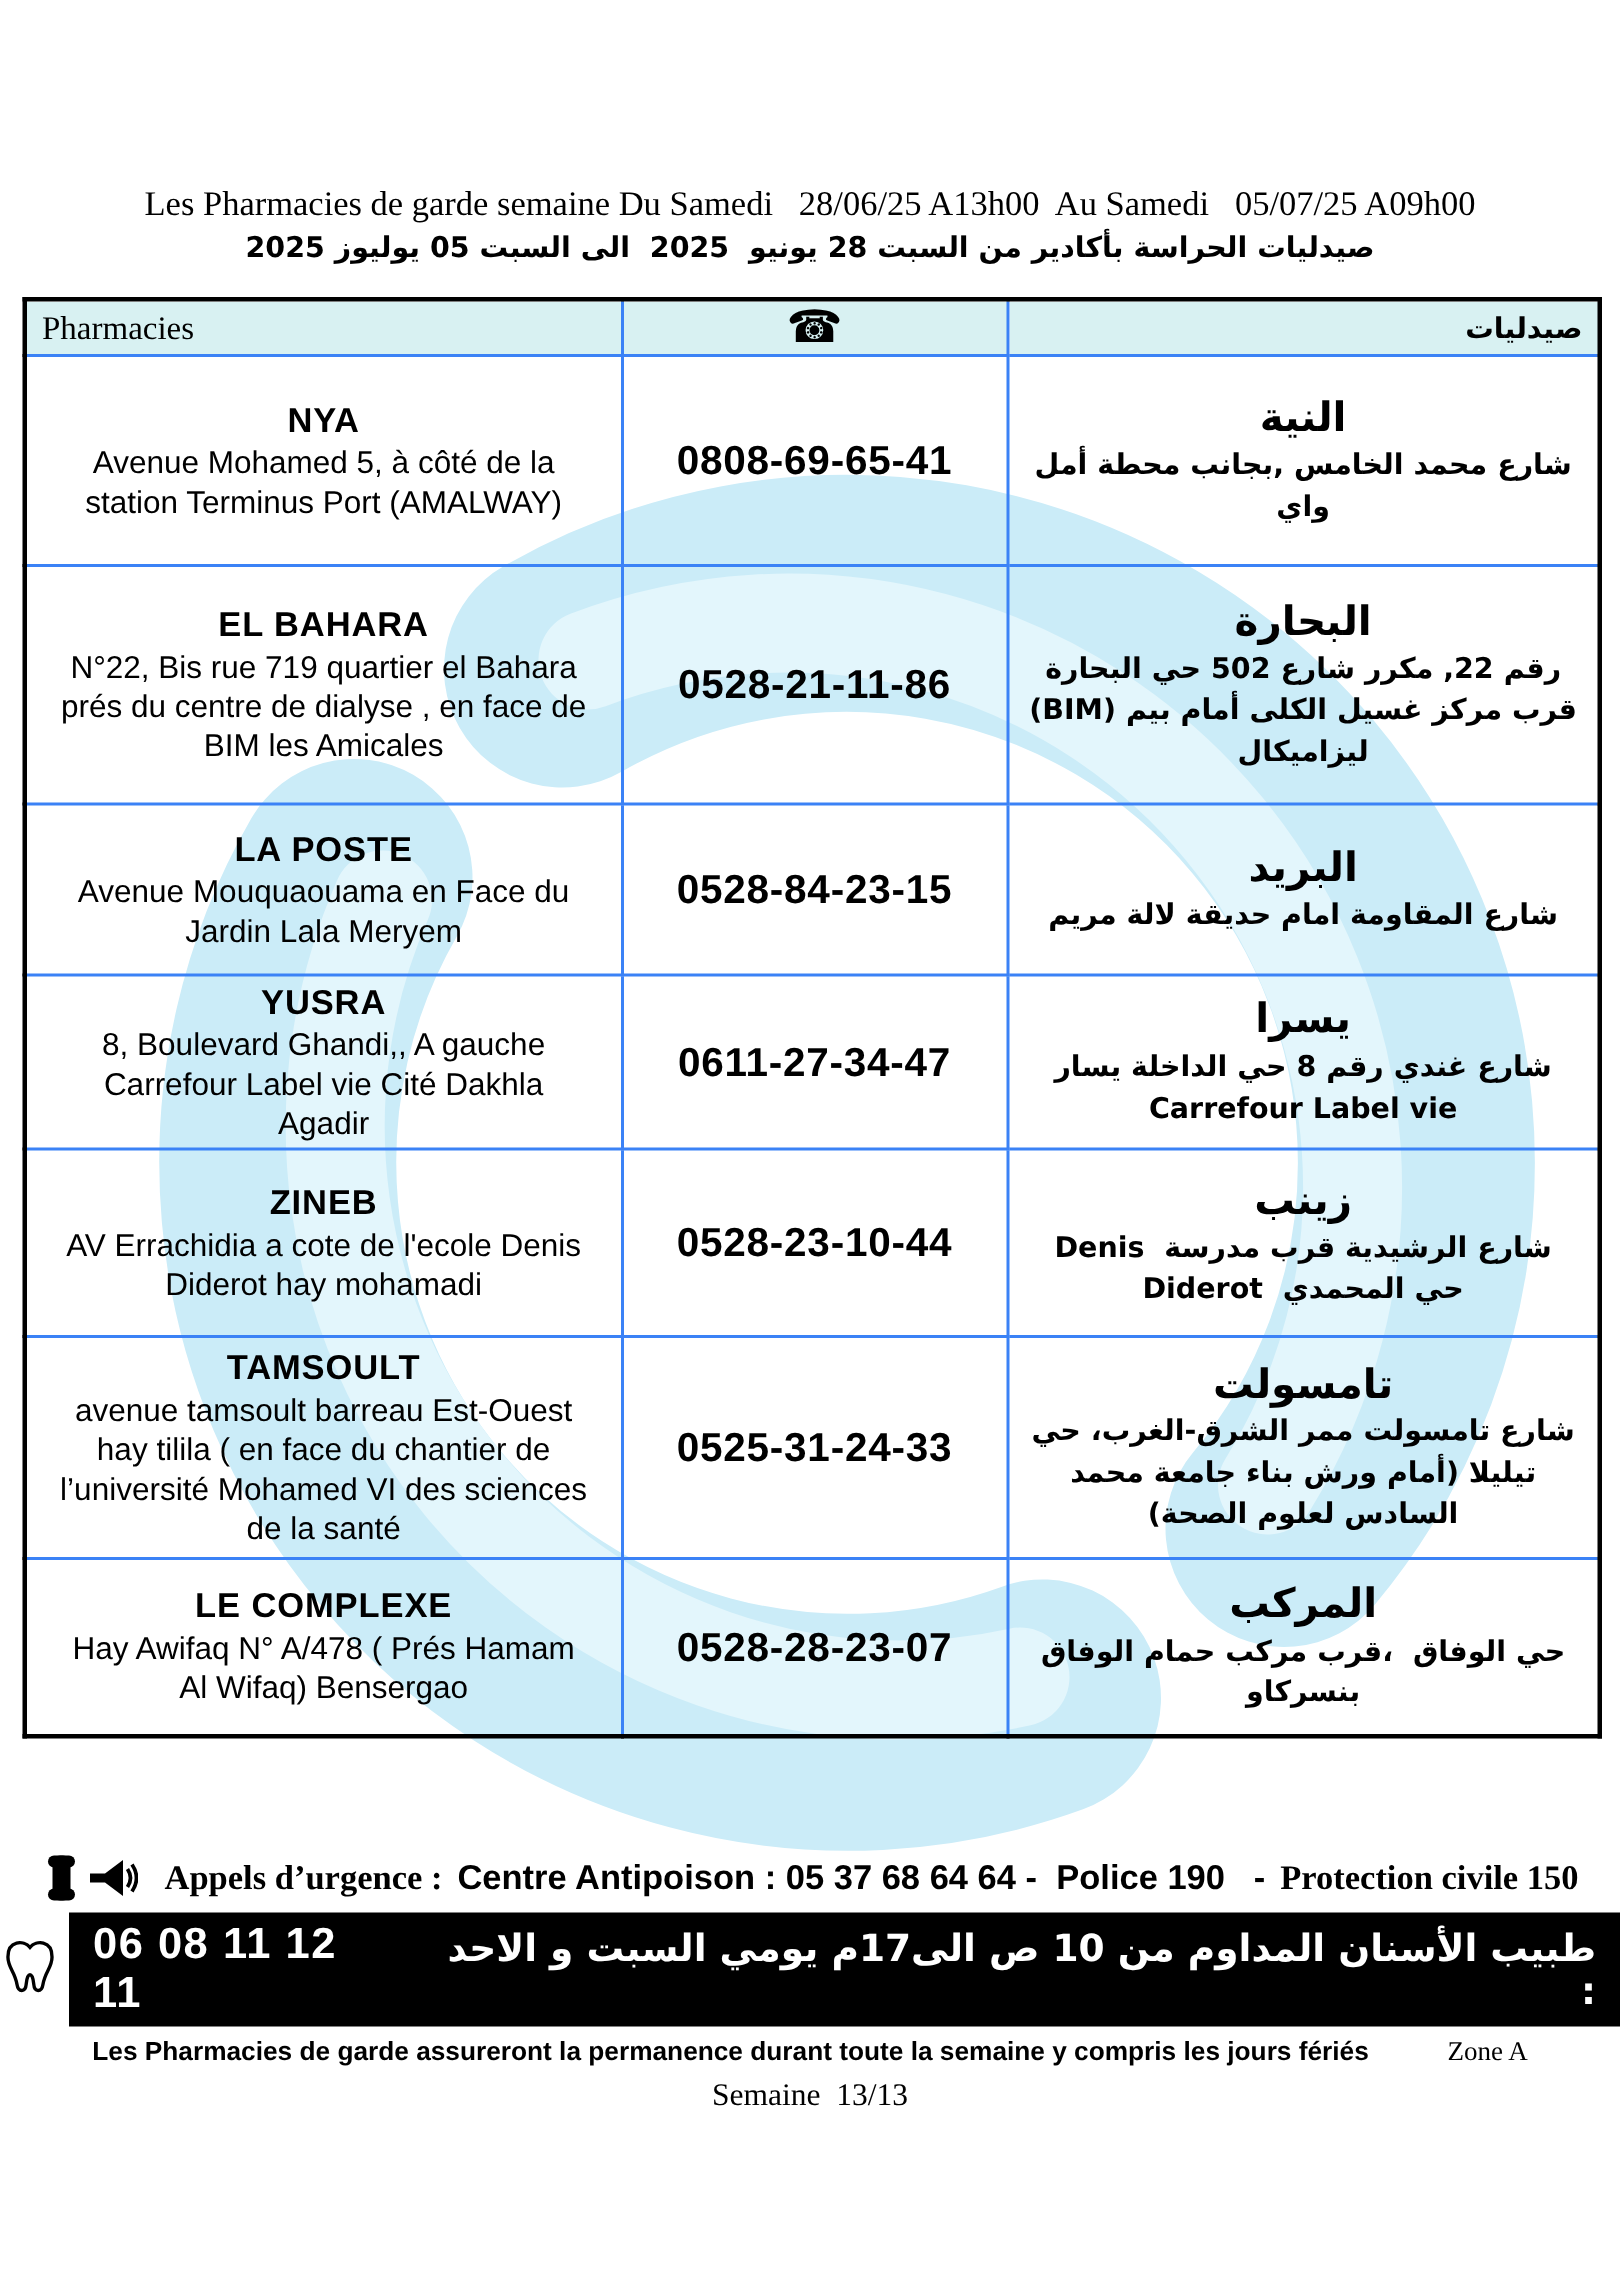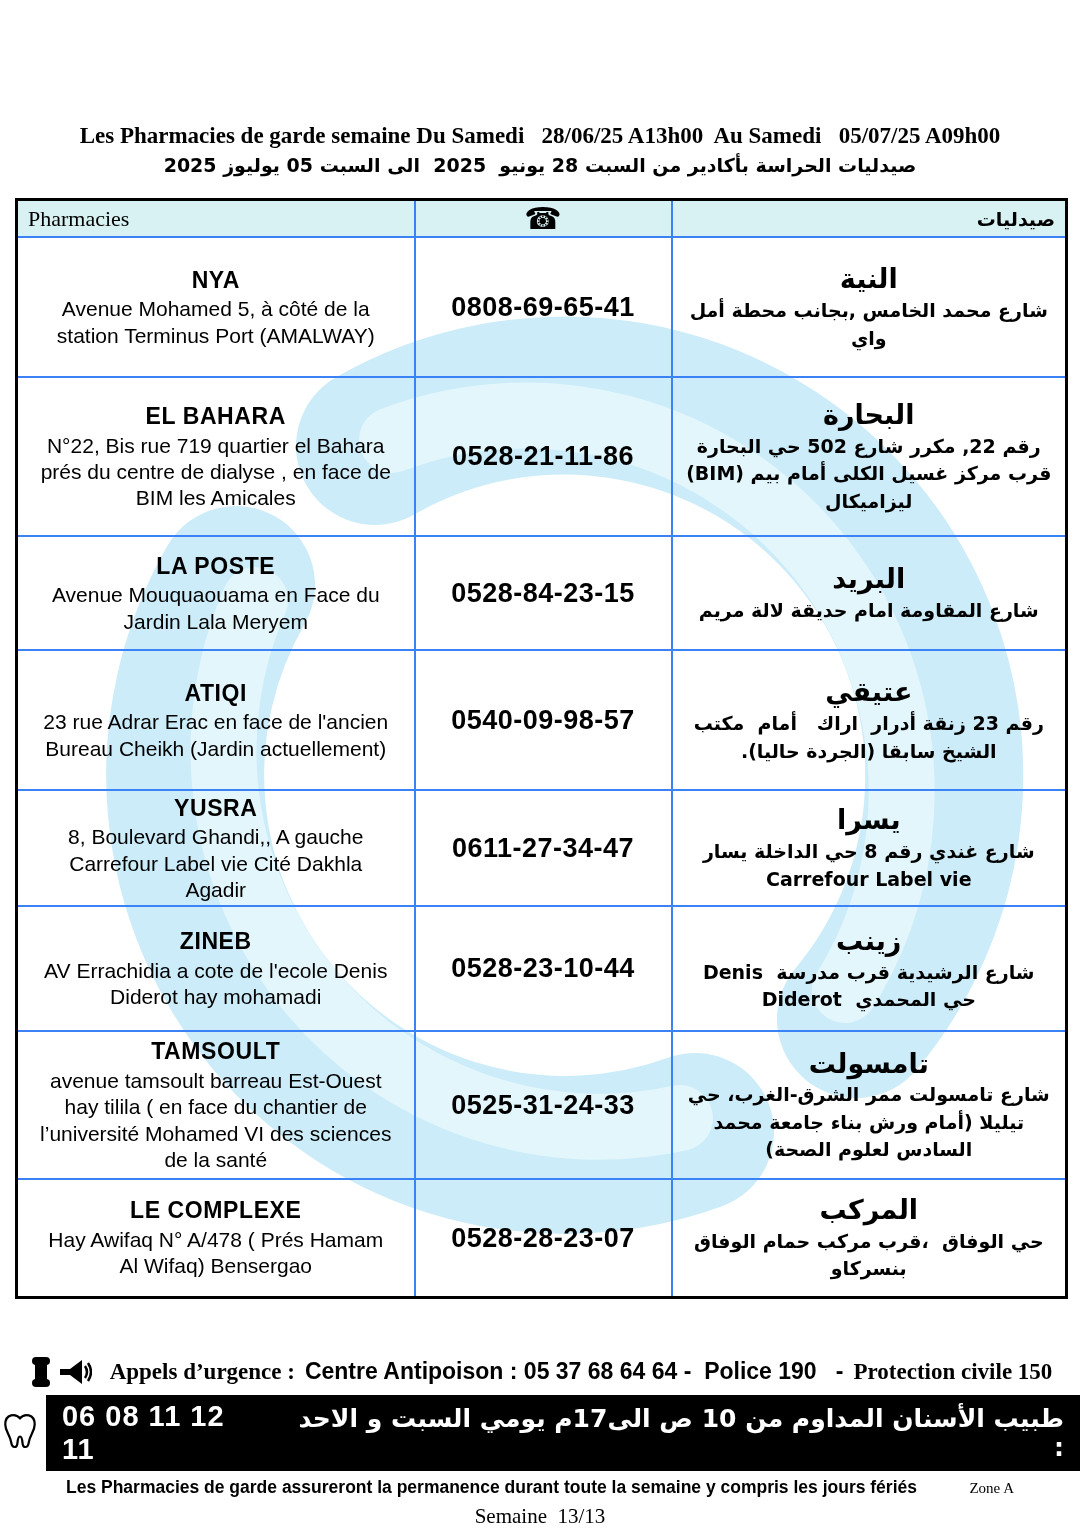--- a/index.html
+++ b/index.html
@@ -3,21 +3,21 @@
 <meta charset="utf-8">
 <style>
   html,body{margin:0;padding:0;background:#ffffff;}
   .page{position:relative;width:1080px;height:1528px;background:#fff;overflow:hidden;
         font-family:"Liberation Sans",sans-serif;color:#000;}
   
   .watermark{position:absolute;left:0;top:0;z-index:0;pointer-events:none;}
   .content{position:relative;z-index:1;}
   
   .titles{padding-top:122px;text-align:center;}
-  .title-fr{font-family:"Liberation Serif",serif;font-weight:bold;font-size:23px;
+  .title-fr{font-family:"Liberation Serif",serif;font-weight:normal;font-size:23px;
             white-space:pre-wrap;line-height:1.25;}
   .title-ar{font-family:"DejaVu Sans",sans-serif;font-weight:bold;font-size:19px;
             direction:rtl;white-space:pre-wrap;margin-top:3px;}
   
   table.guard{border-collapse:collapse;margin:22px auto 0 15px;width:1050px;
               border:3px solid #000;table-layout:fixed;}
   table.guard td,table.guard th{border:2px solid #3b82f6;vertical-align:middle;overflow:hidden;}
   col.c1{width:398px;} col.c2{width:257px;} col.c3{width:395px;}
   tr.head{background:#d8f1f2;height:38px;}
   th.h-fr{font-family:"Liberation Serif",serif;font-weight:normal;font-size:22px;
@@ -27,32 +27,32 @@
   th.h-ar{font-family:"DejaVu Sans",sans-serif;font-weight:bold;font-size:19px;
           text-align:right;padding-right:10px;direction:rtl;}
   td.fr{text-align:center;padding:2px 22px;font-size:21px;line-height:1.25;background:transparent;}
   .ph-name{font-weight:bold;font-size:23px;letter-spacing:.6px;margin-bottom:2px;}
   td.tel{text-align:center;font-weight:bold;font-size:27px;letter-spacing:.5px;}
   td.ar{text-align:center;padding:2px 10px;direction:rtl;
         font-family:"DejaVu Sans",sans-serif;font-weight:bold;font-size:19px;line-height:1.45;}
   .ph-name-ar{font-size:27px;line-height:1.25;margin-bottom:1px;}
   .ph-addr-ar{white-space:pre-wrap;text-align:center;}
   
-  .emergency{margin-top:56px;display:flex;justify-content:center;align-items:center;gap:10px;}
+  .emergency{margin-top:76px;display:flex;justify-content:center;align-items:center;gap:10px;}
   .emergency .icons{display:flex;align-items:center;gap:4px;margin-right:8px;}
   .em-label,.em-suffix{font-family:"Liberation Serif",serif;font-weight:bold;font-size:23px;white-space:pre-wrap;}
   .em-main{font-family:"Liberation Sans",sans-serif;font-weight:bold;font-size:23px;white-space:pre-wrap;}
   .dentist{margin-top:6px;display:flex;justify-content:center;align-items:center;gap:6px;}
   .banner{background:#000;color:#fff;display:flex;direction:rtl;align-items:center;gap:14px;
           padding:5px 16px;min-width:810px;justify-content:center;}
   .banner-ar{font-family:"DejaVu Sans",sans-serif;font-weight:bold;font-size:25px;white-space:pre-wrap;}
   .banner-num{font-family:"Liberation Sans",sans-serif;font-weight:bold;font-size:29px;letter-spacing:1px;}
   .note{margin-top:6px;text-align:center;}
   .note-fr{font-weight:bold;font-size:17.5px;}
-  .note-zone{font-family:"Liberation Serif",serif;font-size:15px;margin-left:48px;}
+  .note-zone{font-family:"Liberation Serif",serif;font-size:18px;margin-left:48px;}
   .week{margin-top:6px;text-align:center;font-family:"Liberation Serif",serif;font-size:21px;white-space:pre-wrap;}
 </style>
 </head>
 <body>
 
 <div class="page">
 
   <svg class="watermark" width="1080" height="1528" viewBox="0 0 1080 1528">
     <path d="M 375 446 A 380 380 0 0 1 856 1019" fill="none" stroke="#cbecf8" stroke-width="158" stroke-linecap="round"></path>
     <path d="M 236 585 A 380 380 0 0 0 695 1132" fill="none" stroke="#cbecf8" stroke-width="158" stroke-linecap="round"></path>
@@ -109,31 +109,20 @@
           <div class="ph-name">LA POSTE</div>
           <div class="ph-addr">Avenue Mouquaouama en Face du Jardin Lala Meryem</div>
         </td>
         <td class="tel">0528-84-23-15</td>
         <td class="ar">
           <div class="ph-name-ar">البريد</div>
           <div class="ph-addr-ar">شارع المقاومة امام حديقة لالة مريم</div>
         </td>
       </tr>
 
-      <tr style="height:140px">
-        <td class="fr">
-          <div class="ph-name">ATIQI</div>
-          <div class="ph-addr">23 rue Adrar Erac  en face de l'ancien Bureau Cheikh (Jardin actuellement)</div>
-        </td>
-        <td class="tel">0540-09-98-57</td>
-        <td class="ar">
-          <div class="ph-name-ar">عتيقي</div>
-          <div class="ph-addr-ar">رقم 23 زنقة أدرار  اراك   أمام  مكتب الشيخ سابقا (الجردة حاليا).</div>
-        </td>
-      </tr>
 
       <tr style="height:116px">
         <td class="fr">
           <div class="ph-name">YUSRA</div>
           <div class="ph-addr">8, Boulevard Ghandi,,  A gauche Carrefour Label vie   Cité Dakhla Agadir</div>
         </td>
         <td class="tel">0611-27-34-47</td>
         <td class="ar">
           <div class="ph-name-ar">يسرا</div>
           <div class="ph-addr-ar">شارع غندي رقم 8 حي الداخلة يسار

